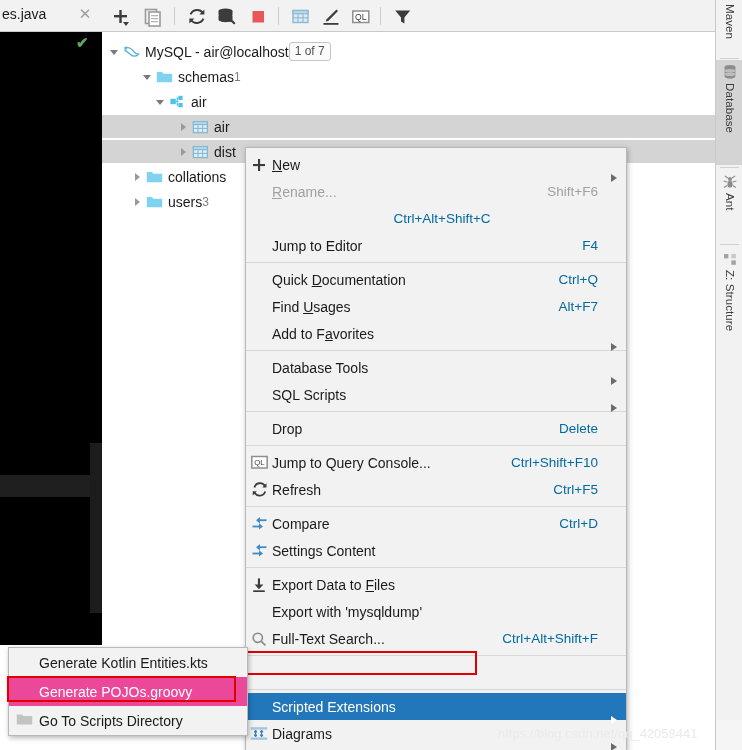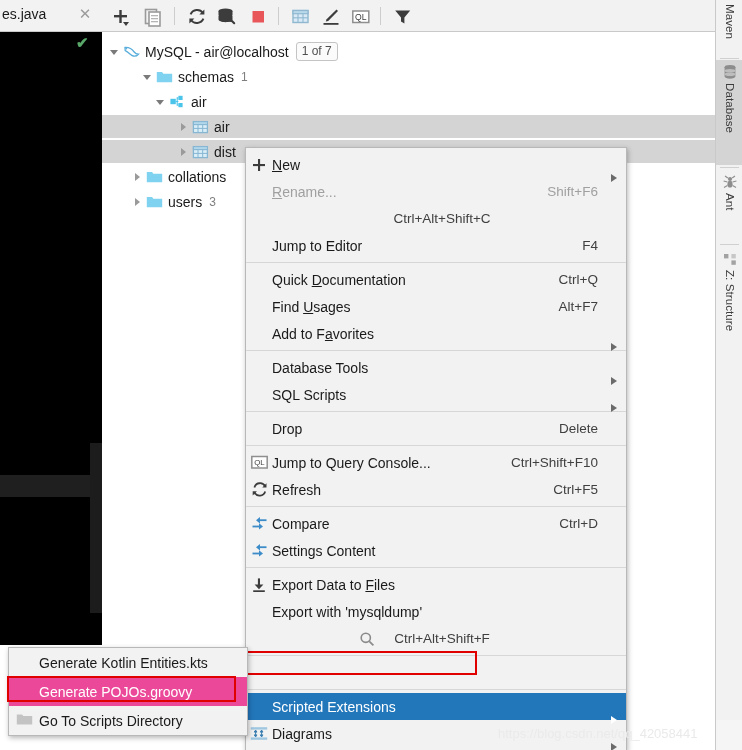--- a/index.html
+++ b/index.html
@@ -87,21 +87,21 @@
     border-color: #7a7a7a transparent transparent transparent;
     left: 2px; top: 5px;
   }
   .tw.right::after {
     border-width: 4px 0 4px 5px;
     border-color: transparent transparent transparent #9a9a9a;
     left: 4px; top: 3px;
   }
   .ticon { width: 17px; height: 16px; margin-right: 5px; flex: 0 0 17px; }
   .ticon svg { display: block; }
-  .tlabel { margin-right: 7px; }
+  .tlabel { }
   .tcount { color: #7f7f7f; font-size: 12px; }
   .tbadge {
     border: 1px solid #c4c4c4; border-radius: 3px;
     padding: 1px 5px 2px 5px; font-size: 12px; color: #505050;
     background: #fbfbfb; line-height: 14px;
   }
 
   
   .right-bar {
     position: absolute; left: 715px; top: 0; width: 27px; height: 750px;
@@ -139,21 +139,21 @@
     position: relative; height: 27px; display: flex; align-items: center;
     padding-left: 0; color: #1a1a1a; white-space: nowrap; justify-content: center;
   }
   .mi.disabled .mi-label, .mi.disabled .mi-key { color: #a0a0a0; }
   .mi-ic {
     width: 26px; flex: 0 0 26px; display: flex; align-items: center;
     justify-content: center; height: 27px;
   }
   .mi-ic svg { display: block; }
   .mi-label { flex: 1 1 auto; }
-  .mi-key { color: #404040; margin-left: 14px; margin-right: 10px; font-size: 13.5px; }
+  .mi-key { color: #0369a1; margin-left: 14px; margin-right: 10px; font-size: 13.5px; }
   .mi-arrow {
     width: 18px; flex: 0 0 18px; position: relative;
   }
   .mi-arrow::after {
     content: ""; position: absolute; left: 3px; top: 9px;
     border-style: solid; border-width: 4.5px 0 4.5px 6px;
     border-color: transparent transparent transparent #6b6b6b;
   }
   .mi.hl { background: #2277bb; }
   .mi.hl .mi-label { color: #ffffff; }
@@ -562,20 +562,21 @@
         </div>
         <div class="mi">
           <span class="mi-ic">
             <span style="display: inline-block;">
               <svg width="16" height="16" viewBox="0 0 16 16">
                 <circle cx="6.8" cy="6.8" r="4.6" fill="none" stroke="#8a8a8a" stroke-width="1.6"></circle>
                 <line x1="10.3" y1="10.3" x2="14.4" y2="14.4" stroke="#8a8a8a" stroke-width="1.7"></line>
               </svg>
             </span>
           </span>
+          <span class="mi-label">Full-Text Search...</span>
           <span class="mi-key">Ctrl+Alt+Shift+F</span>
           <span class="mi-arrow" style="visibility: hidden;"></span>
         </div>
         <div class="mi-sep"></div>
         <div class="mi">
           <span class="mi-ic"></span>
           <span class="mi-arrow" style="visibility: hidden;"></span>
         </div>
         <div class="mi-sep"></div>
         <div class="mi hl">

